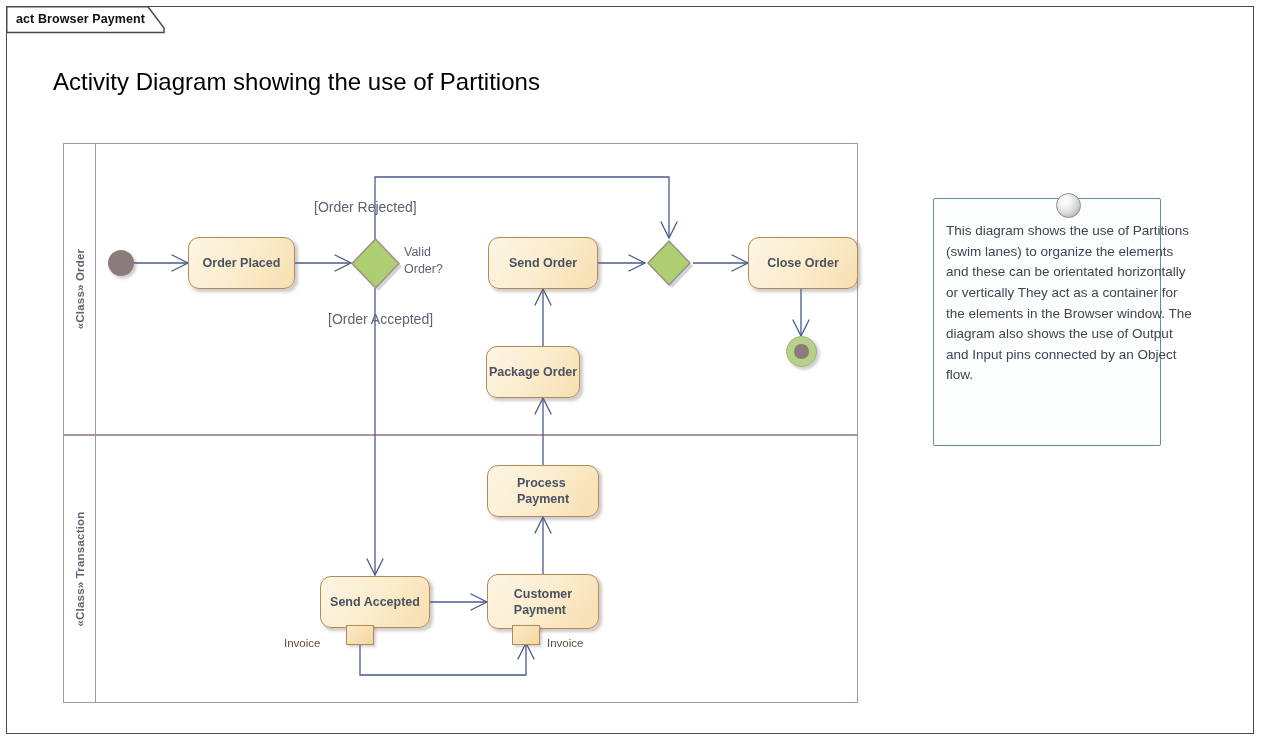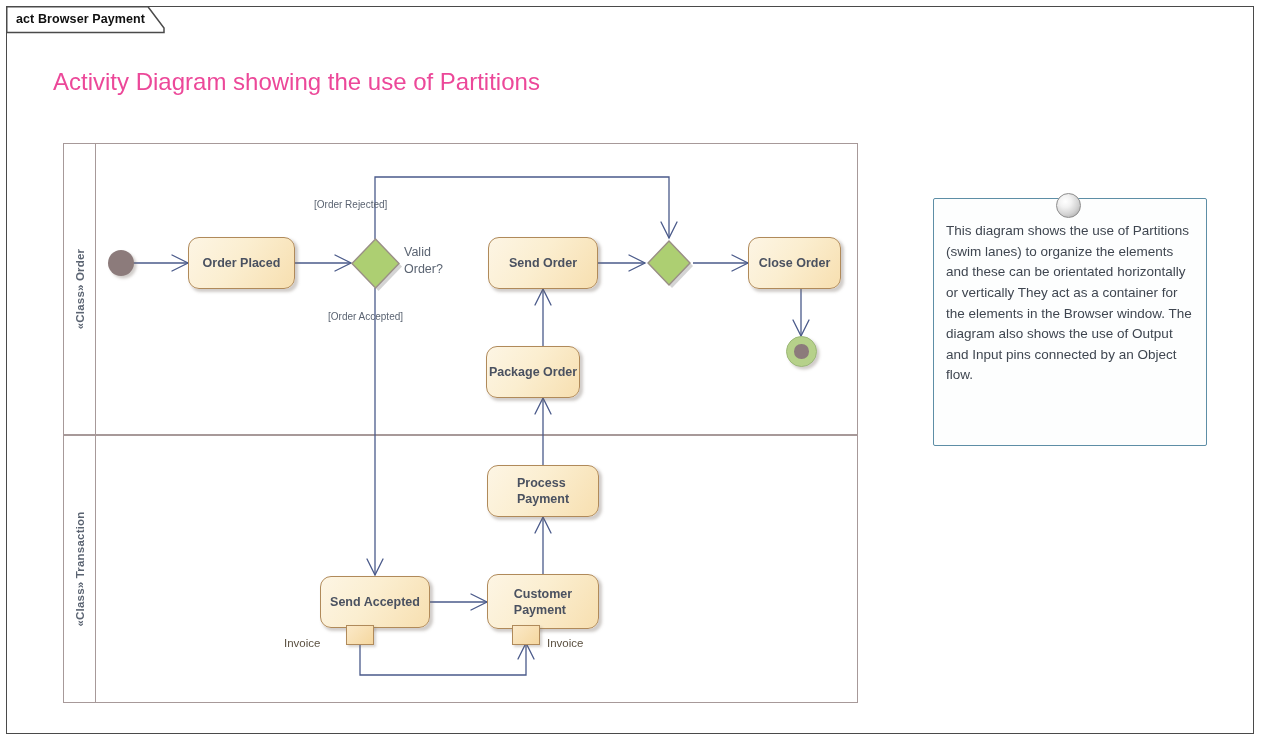--- a/index.html
+++ b/index.html
@@ -9,21 +9,21 @@
   
   #frame{position:absolute;left:6px;top:6px;width:1248px;height:728px;
          border:1.5px solid #4a4a4a;box-sizing:border-box;background:#fff;}
   #frame-tab{position:absolute;left:6px;top:6px;height:26px;box-sizing:border-box;
              border:1.5px solid #4a4a4a;border-left:none;background:#fff;
              padding:0 26px 0 10px;display:flex;align-items:center;
              font-size:12.5px;font-weight:bold;color:#101010;letter-spacing:.1px;}
 
   
   #diagram-title{position:absolute;left:53px;top:68px;font-size:24px;
-                 color:#ec4899;font-weight:400;white-space:nowrap;
+                 color:#000000;font-weight:400;white-space:nowrap;
                  font-family:"Liberation Sans","DejaVu Sans",sans-serif;}
 
   
   #lanes{position:absolute;left:63px;top:143px;width:795px;height:560px;}
   .lane{position:absolute;left:0;width:795px;box-sizing:border-box;
         border:1.2px solid #a79999;}
   .lane-header{position:absolute;left:0;top:0;width:32px;height:100%;
                box-sizing:border-box;border-right:1.2px solid #a79999;}
   .lane-label{position:absolute;left:50%;top:50%;
               transform:translate(-50%,-50%) rotate(-90deg);
@@ -56,26 +56,26 @@
   
   .initial-node{position:absolute;border-radius:50%;background:#8c7b7b;
                 box-shadow:2.5px 2.5px 3px rgba(120,110,100,.35);}
   .final-node{position:absolute;border-radius:50%;background:#b6d18a;
               border:1.2px solid #9cb878;box-sizing:border-box;
               box-shadow:2.5px 2.5px 3px rgba(120,110,100,.35);
               display:flex;align-items:center;justify-content:center;}
   .final-node-inner{width:50%;height:50%;border-radius:50%;background:#8c7b7b;}
 
   
-  .edge-label{position:absolute;font-size:10px;color:#5b6472;white-space:nowrap;}
+  .edge-label{position:absolute;font-size:14px;color:#5b6472;white-space:nowrap;}
   .node-label{position:absolute;font-size:12.5px;color:#5b6472;
               line-height:1.32;white-space:nowrap;}
 
   
-  #note{position:absolute;left:933px;top:198px;width:274px;height:248px;
+  #note{position:absolute;left:933px;top:198px;width:228px;height:248px;
         box-sizing:border-box;border:1.2px solid #5d8ea6;background:#fdfefe;
         border-radius:2px;}
   #note-text{position:absolute;left:12px;top:22px;width:250px;
              font-size:13.5px;color:#3f4650;line-height:1.53;}
   #note-anchor{position:absolute;left:1056px;top:193px;width:25px;height:25px;
                border-radius:50%;
                background:radial-gradient(circle at 36% 32%,#ffffff 0%,#f2f2f2 28%,#d2d2d2 62%,#9a9a9a 100%);
                border:1.2px solid #8d8d8d;box-sizing:border-box;}
 </style>
 </head>
@@ -207,21 +207,21 @@
   <span>Package Order</span>
 </div>
 
 <div class="diamond" style="left:644px;top:238px;width:50px;height:50px;">
   <svg width="50" height="50" viewBox="0 0 50 50">
     <polygon points="25,3 46,25 25,47 4,25" fill="#3d3d3d" opacity="0.22" transform="translate(3,3)"></polygon>
     <polygon points="25,3 46,25 25,47 4,25" fill="#adcf72" stroke="#9a8f86" stroke-width="1.4"></polygon>
   </svg>
 </div>
 
-<div class="action" style="left:748px;top:237px;width:93px;height:52px;">
+<div class="action" style="left:748px;top:237px;width:110px;height:52px;">
   <span>Close Order</span>
 </div>
 
 <div class="final-node" style="left:786px;top:336px;width:31px;height:31px;">
   <div class="final-node-inner"></div>
 </div>
 
 <div class="action" style="left:487px;top:465px;width:112px;height:52px;">
   <span>
     <span style="display:block">Process</span>

